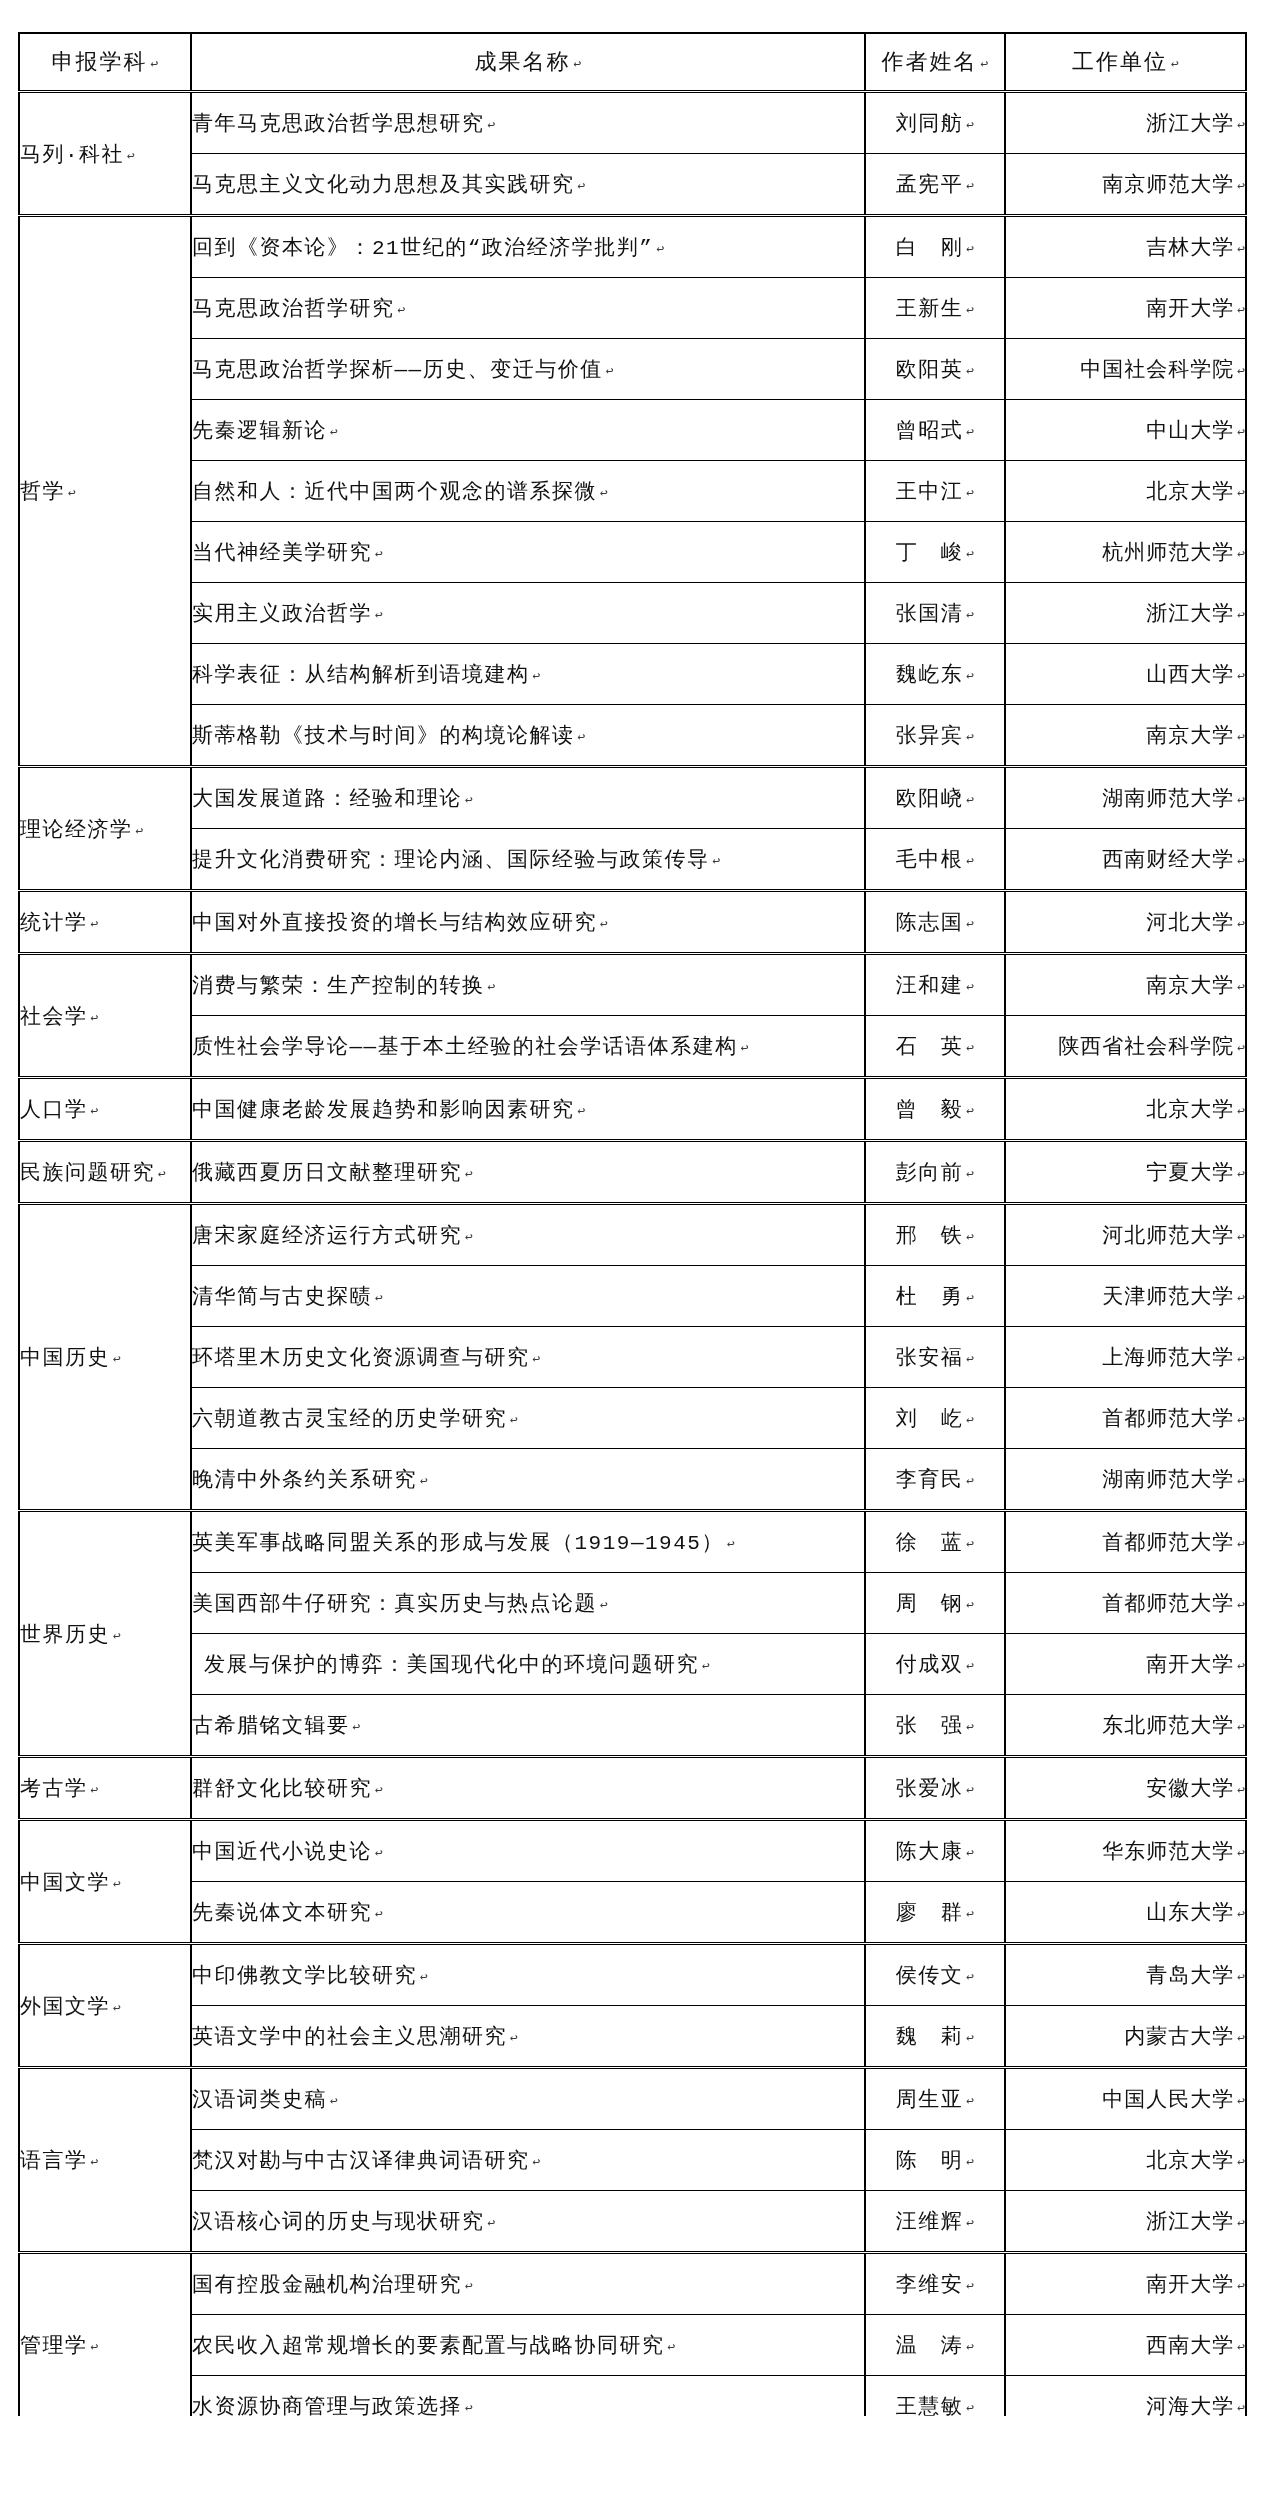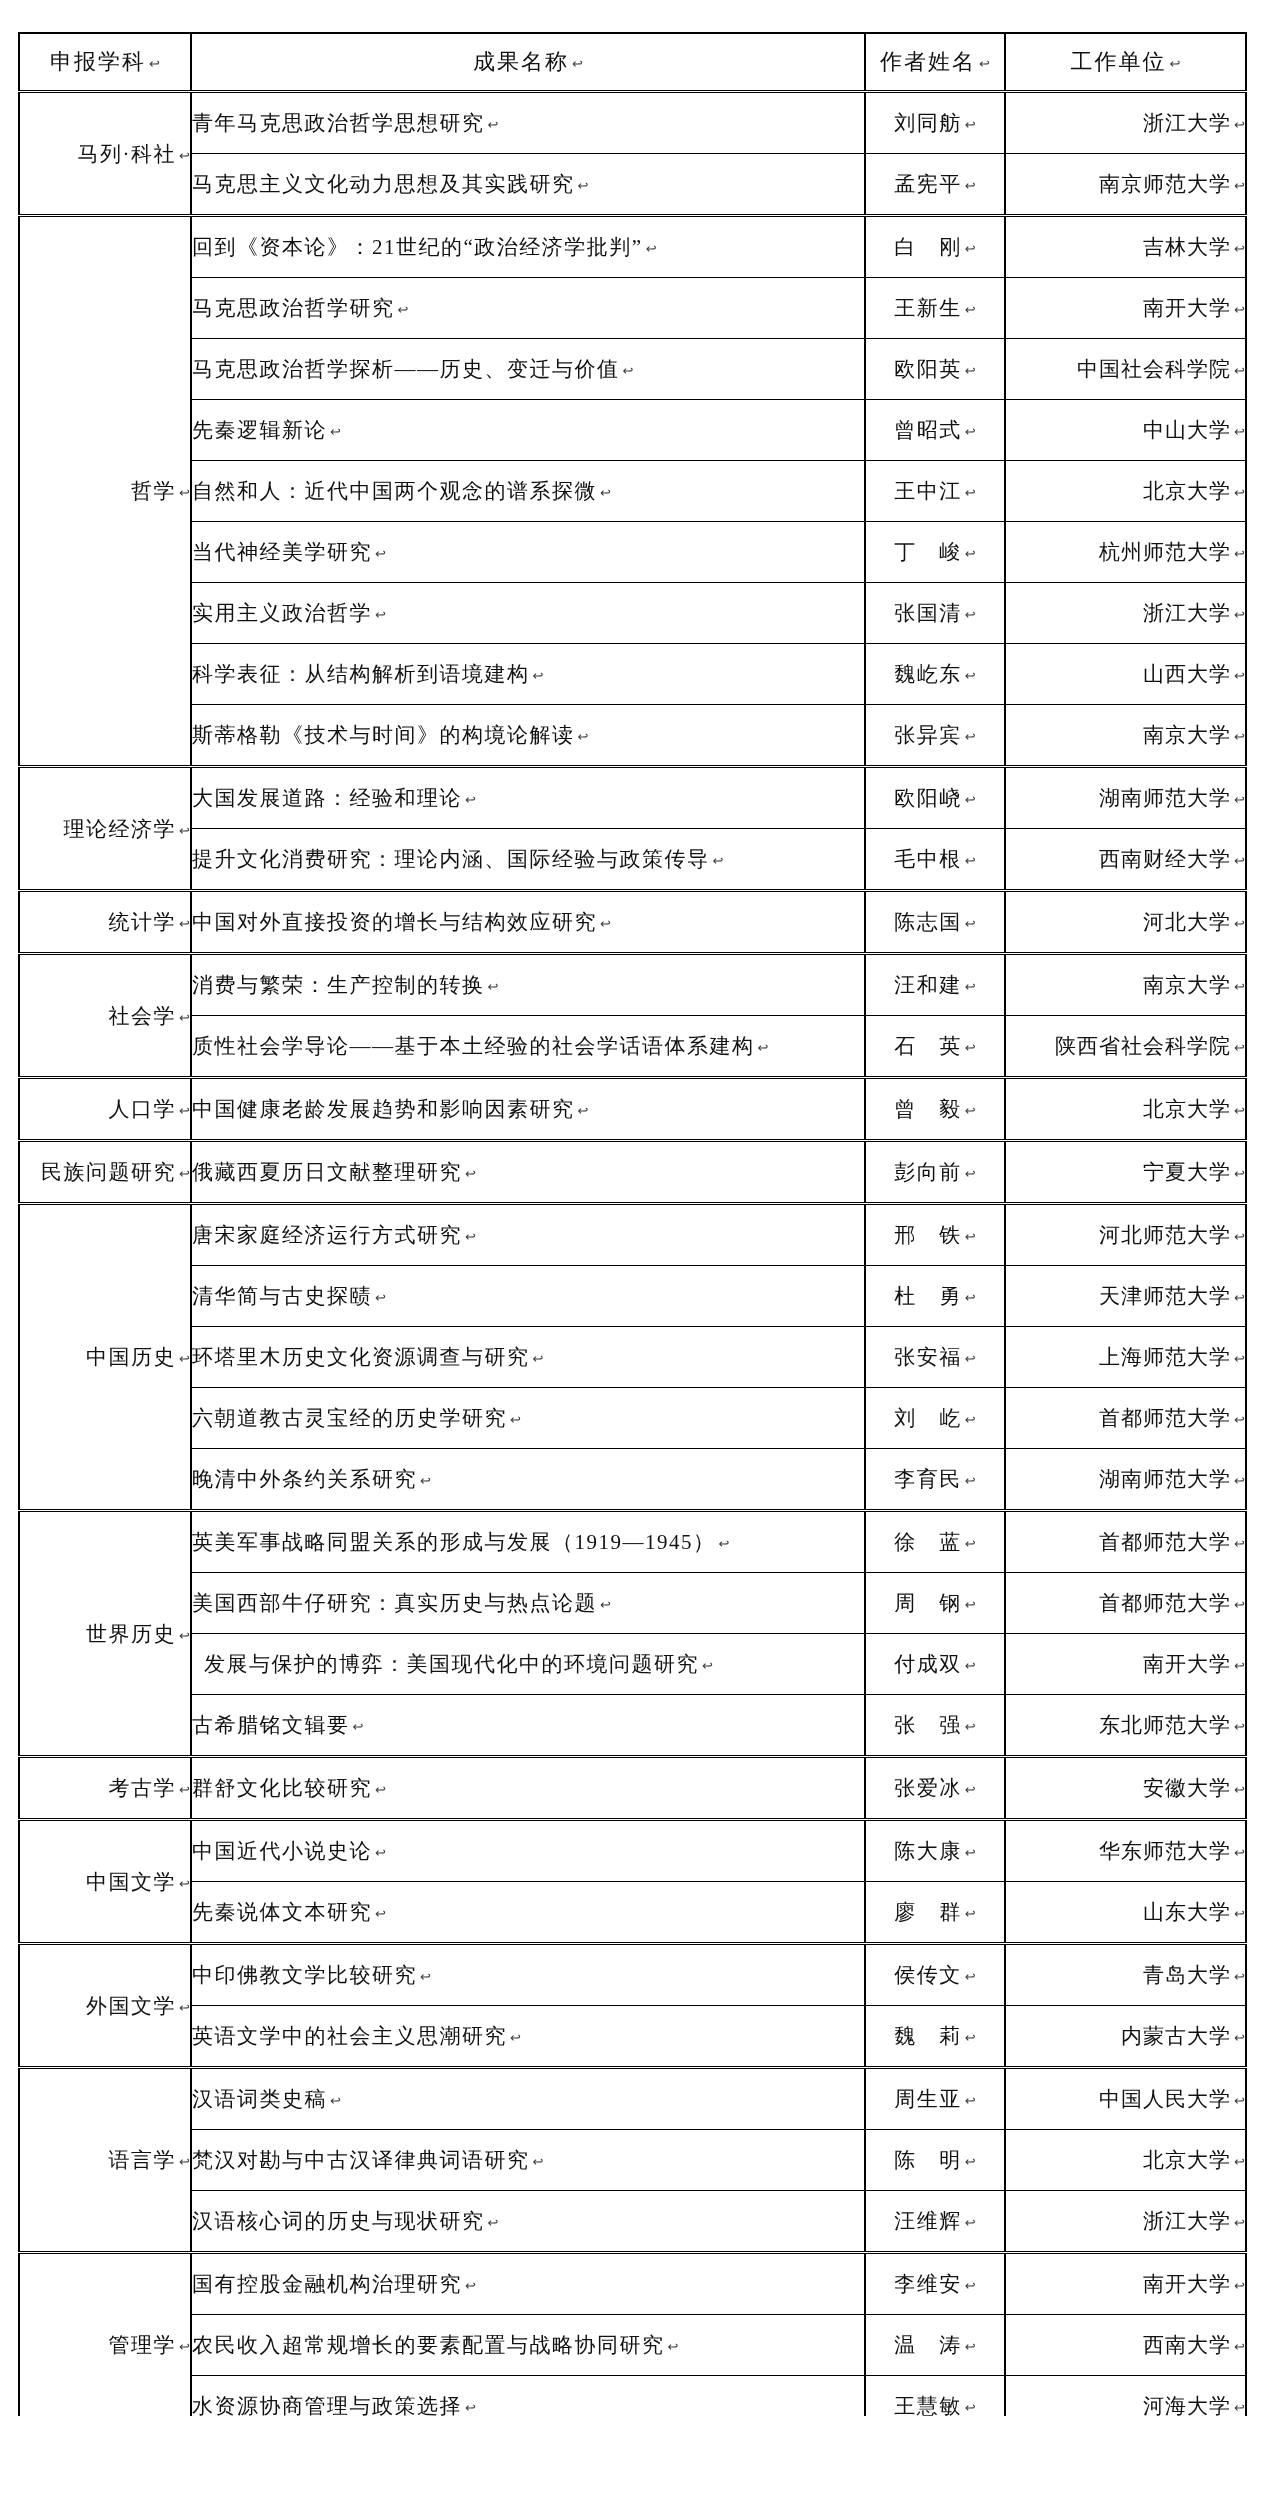--- a/index.html
+++ b/index.html
@@ -5,21 +5,21 @@
   html, body {
     margin: 0;
     padding: 0;
     background: #ffffff;
   }
   .page {
     position: relative;
     width: 1272px;
     height: 2416px;
     background: #ffffff;
-    font-family: Liberation Serif, serif;
+    font-family: Liberation Mono, monospace;
     color: #111111;
   }
   table.awards {
     position: absolute;
     left: 18px;
     top: 32px;
     width: 1227px;
     border-collapse: collapse;
     table-layout: fixed;
     border: 2px solid #000000;
@@ -39,21 +39,21 @@
     height: 56px;
     text-align: center;
     vertical-align: middle;
     font-size: 22px;
     font-weight: bold;
     letter-spacing: 2px;
     border-bottom: 3px double #000000;
   }
   tbody td { height: 60px; vertical-align: middle; font-size: 21px; letter-spacing: 1.5px; }
   tr.section-start td { border-top: 3px double #000000; }
-  td.discipline { text-align: right; }
+  td.discipline { text-align: left; }
   td.title   { text-align: left; padding-left: 14px; }
   td.author  { text-align: center; padding-left: 26px; }
   td.org     { text-align: right; padding-left: 10px; letter-spacing: 1px; }
   .ct { white-space: pre; }
   .pmark {
     font-size: 13px;
     letter-spacing: 0;
     color: #3a3a3a;
     margin-left: 3px;
     vertical-align: 1px;

